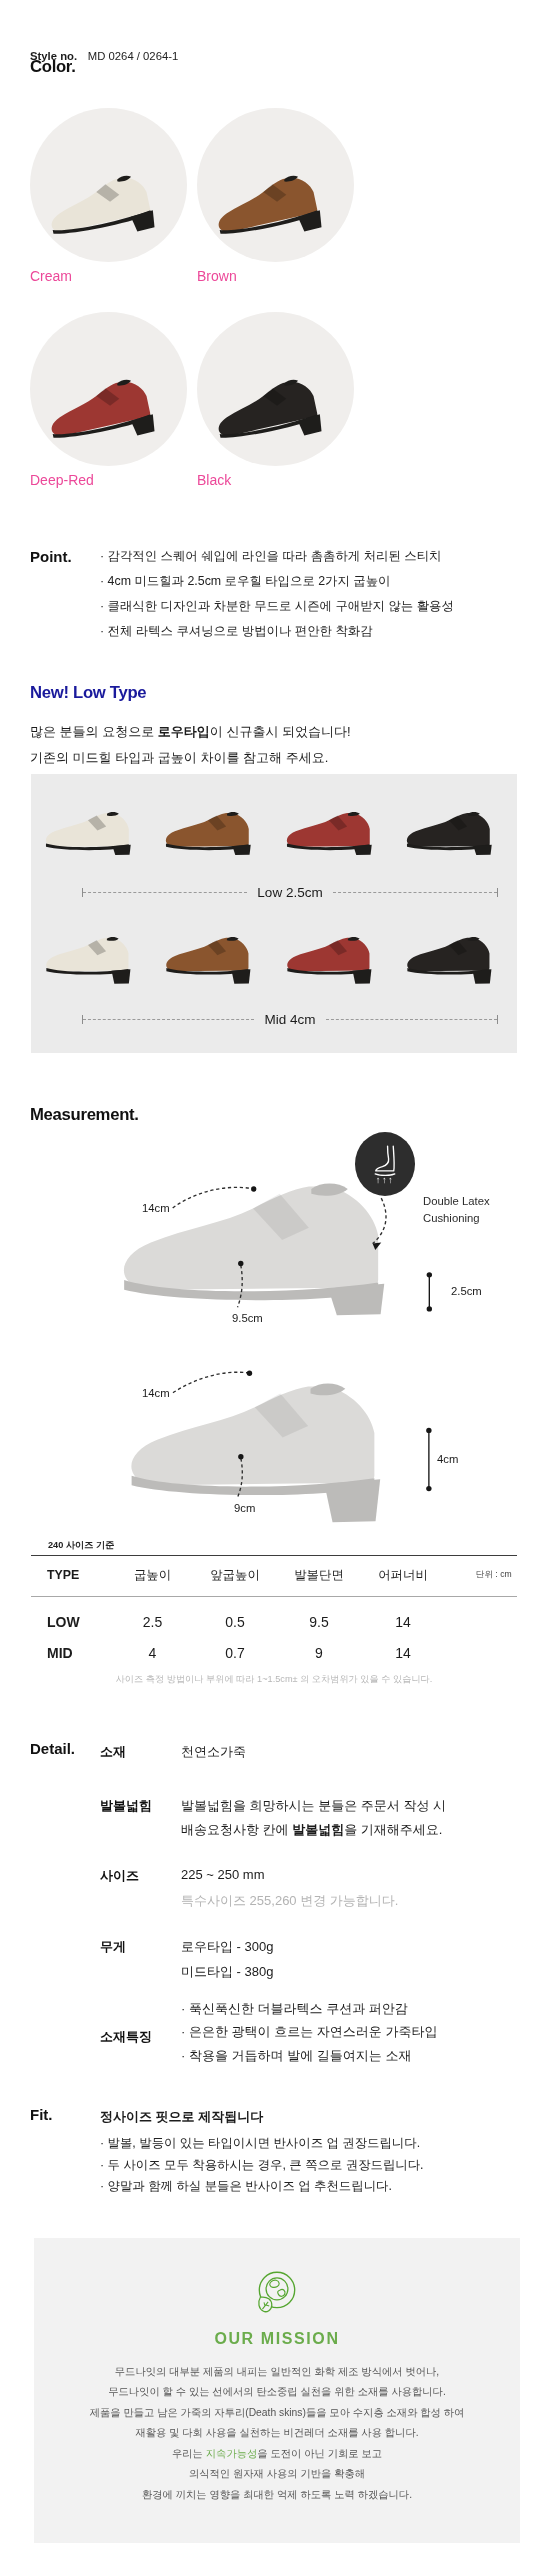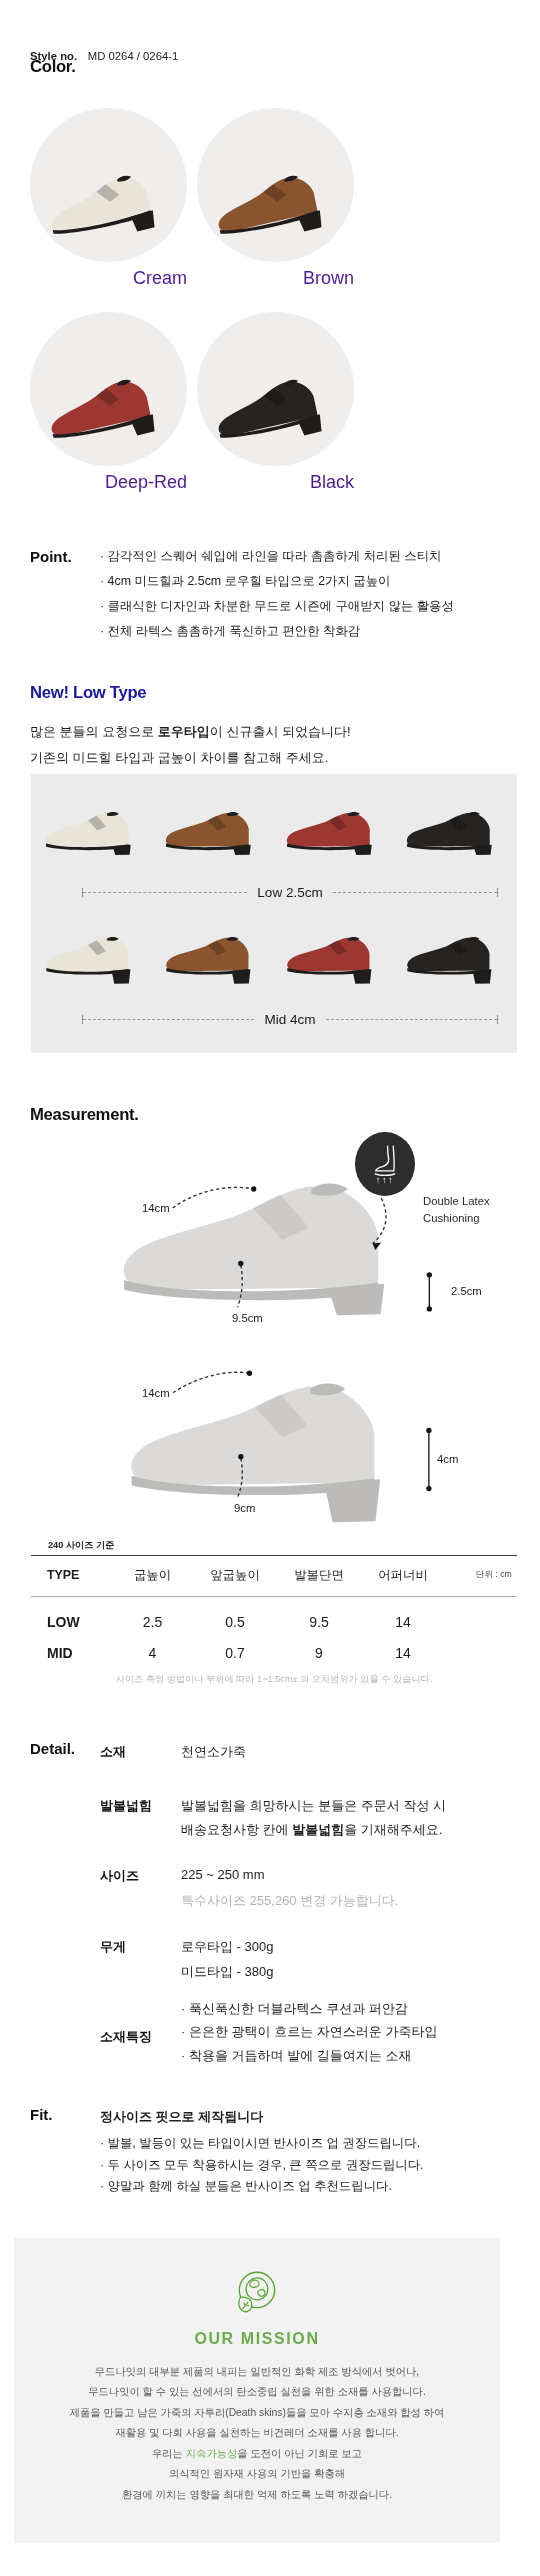--- a/index.html
+++ b/index.html
@@ -7,21 +7,21 @@
         font-family:"Liberation Sans","DejaVu Sans",sans-serif;color:#1c1c1c;}
   .abs{position:absolute;}
   .b{font-weight:bold;}
   .h1{font-size:16.7px;font-weight:bold;letter-spacing:-0.3px;color:#111;}
   .h2{font-size:15px;font-weight:bold;color:#111;}
   .body-txt{font-size:13px;color:#1c1c1c;}
   .bullet{font-size:12.4px;color:#222;line-height:25px;white-space:nowrap;}
   
   .swatch{position:absolute;width:157px;height:154px;border-radius:50%;background:#f0eeec;overflow:hidden;}
   .swatch .shoe-wrap{position:absolute;left:13.5px;top:64px;transform:rotate(-12deg);}
-  .swatch-label{position:absolute;width:157px;text-align:right;font-size:18px;color:#4c1d95;}
+  .swatch-label{position:absolute;width:157px;text-align:left;font-size:14px;color:#ec4899;}
   .shoe{display:block;}
   
   .type-box{position:absolute;left:31px;top:774px;width:486px;height:279px;background:#ebebeb;}
   .shoe-row{position:absolute;left:0;width:486px;display:flex;justify-content:center;gap:17.3px;align-items:flex-end;}
   .dim-row{position:absolute;left:51px;width:416px;display:flex;align-items:center;}
   .dim-tick{width:1.1px;height:8.6px;background:#8c8c8c;}
   .dim-line{flex:1;border-top:1.1px dashed #9a9a9a;height:0;}
   .dim-label{margin:0 10.8px;font-size:13.5px;color:#1b1b1b;white-space:nowrap;}
   
   .fig{position:absolute;left:31px;width:486px;}
@@ -44,21 +44,21 @@
   .mtable .row .c0{padding-left:16px;font-weight:bold;}
   .mtable .r1{padding:17.3px 0 7.6px 0;}
   .mtable .r2{padding:7.6px 0 9.7px 0;}
   .note{position:absolute;left:31px;top:1673px;width:486px;text-align:center;font-size:9.2px;color:#b7b7b7;}
   .sizebasis{position:absolute;left:48px;top:1539px;font-size:9.2px;font-weight:bold;color:#222;}
   
   .dlabel{position:absolute;left:100px;font-size:13px;font-weight:bold;color:#111;white-space:nowrap;}
   .dval{position:absolute;left:181px;font-size:13px;color:#1c1c1c;white-space:nowrap;}
   .gray-note{color:#b3b3b3;}
   
-  .mission{position:absolute;left:14px;top:2238px;width:486px;height:305px;background:#f2f2f2;text-align:center;}
+  .mission{position:absolute;left:34px;top:2238px;width:486px;height:305px;background:#f2f2f2;text-align:center;}
   .mission-heading{margin-top:0;font-size:16px;font-weight:bold;letter-spacing:1.6px;}
   .mission-line{font-size:10.3px;color:#555;line-height:20.5px;white-space:nowrap;}
 </style>
 </head>
 <body>
 
 <svg width="0" height="0" style="position:absolute" aria-hidden="true">
   <defs>
     <g id="loafer-core">
       <path d="M12,96 C6,87 12,74 32,66 C62,54 92,50 116,38 C132,30 148,22 162,20 L180,20 C202,27 216,44 219,60 L219,97 C219,101 214,103 207,103 L36,105 C20,105 16,102 12,96 Z" fill="currentColor"></path>
@@ -118,21 +118,21 @@
     </div>
   </div>
   <div class="swatch-label" style="left:30px;top:472px;">Deep-Red</div>
   <div class="swatch-label" style="left:197px;top:472px;">Black</div>
 
   <div class="abs h2" style="left:30px;top:548px;">Point.</div>
   <div class="abs" style="left:100px;top:544px;">
     <div class="bullet">· 감각적인 스퀘어 쉐입에 라인을 따라 촘촘하게 처리된 스티치</div>
     <div class="bullet">· 4cm 미드힐과 2.5cm 로우힐 타입으로 2가지 굽높이</div>
     <div class="bullet">· 클래식한 디자인과 차분한 무드로 시즌에 구애받지 않는 활용성</div>
-    <div class="bullet">· 전체 라텍스 촘촘하게 푹신하고 편안한 착화감</div>
+    <div class="bullet">· 전체 라텍스 쿠셔닝으로 방법이나 편안한 착화감</div>
   </div>
 
   <div class="abs h1" style="left: 30px; top: 683px; color: rgb(26, 26, 156);">New! Low Type</div>
   <div class="abs body-txt" style="left:30px;top:723px;">
     <span>많은 분들의 요청으로 </span><b>로우타입</b><span>이 신규출시 되었습니다!</span>
   </div>
   <div class="abs body-txt" style="left:30px;top:749px;">기존의 미드힐 타입과 굽높이 차이를 참고해 주세요.</div>
 
   <div class="type-box">
     <div class="shoe-row" style="top:31px;">

